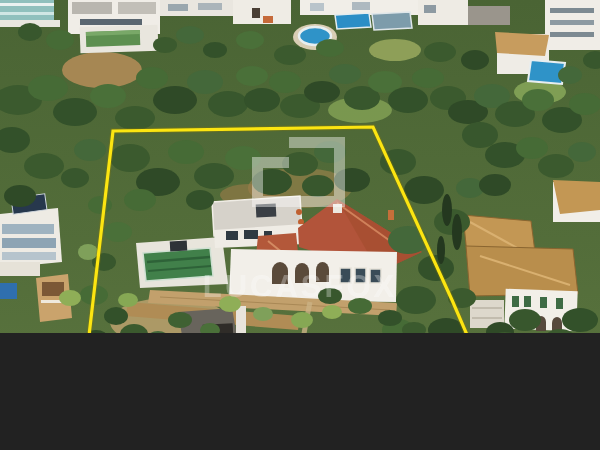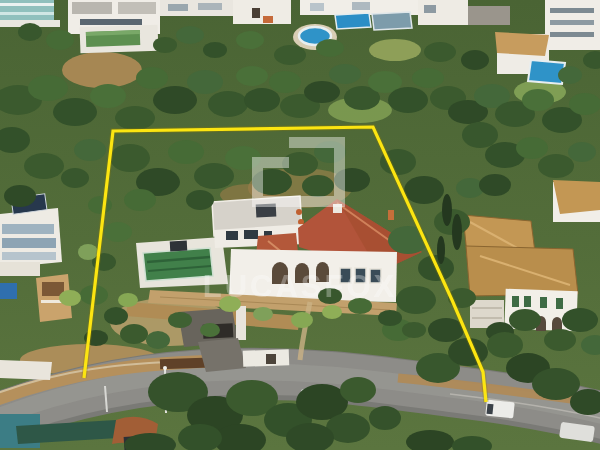--- a/index.html
+++ b/index.html
@@ -1,16 +1,16 @@
 <!DOCTYPE html>
 <html><head>
 <meta charset="utf-8">
 <style>
   html,body{margin:0;padding:0;background:#222;}
-  .canvas{position:relative;width:600px;height:450px;overflow:hidden;
+  .canvas{position:relative;width:600px;height:333px;overflow:hidden;
           font-family:"Liberation Sans",sans-serif;}
   .canvas svg{position:absolute;left:0;top:0;}
   .wm-text{font-family:"Liberation Sans",sans-serif;font-weight:bold;
            font-size:31px;letter-spacing:3px;}
 </style>
 </head>
 <body>
 
 <div class="canvas">
 <svg width="600" height="450" viewBox="0 0 600 450">

